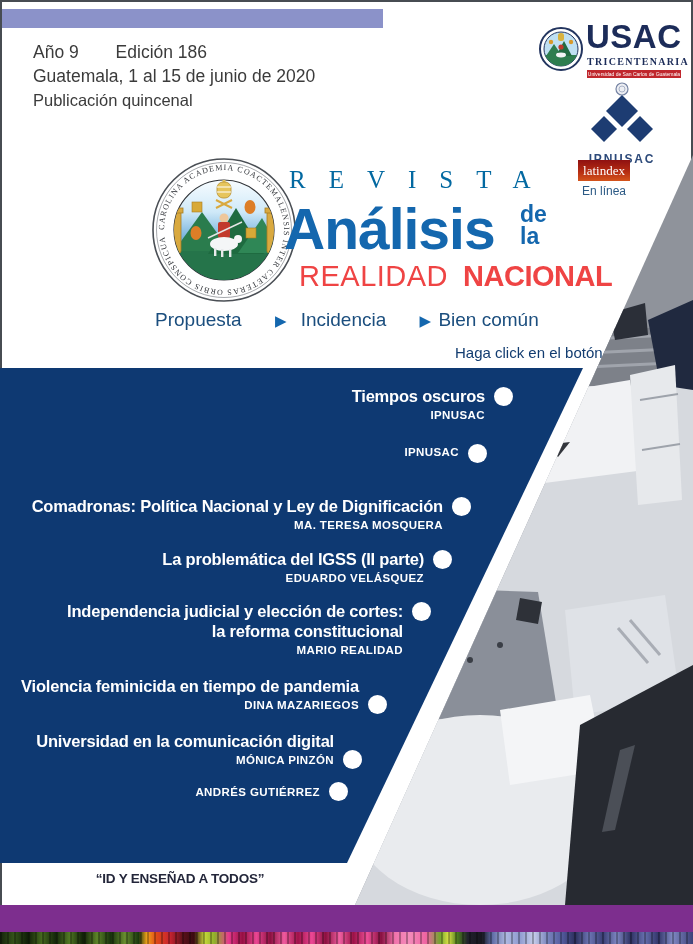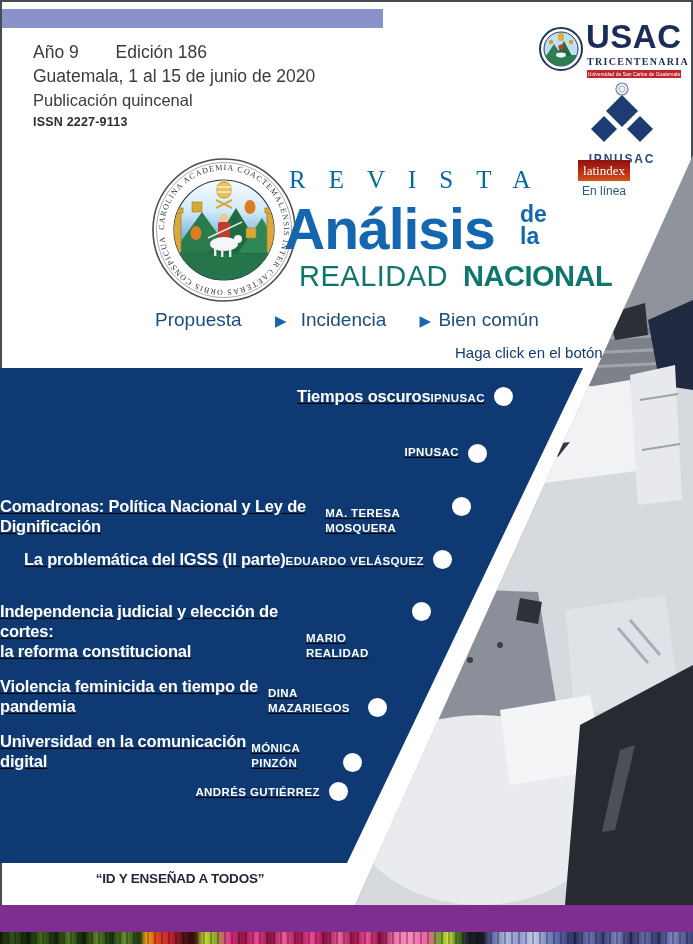--- a/index.html
+++ b/index.html
@@ -31,38 +31,38 @@
             background:linear-gradient(180deg,#8f1111 0%,#b52c12 55%,#d4541c 100%);
             color:#fff;font-family:"Liberation Serif",serif;font-size:13px;line-height:21px;text-align:center;}
   .enlinea{position:absolute;left:570px;top:184px;width:68px;text-align:center;font-size:12px;color:#2c5a85;}
   
   .crest{position:absolute;left:150px;top:156px;}
   
   .kicker{position:absolute;left:289px;top:166px;font-family:"Liberation Serif",serif;font-size:25px;
           color:#0369a1;letter-spacing:23px;white-space:nowrap;}
   .main-title{position:absolute;left:284px;top:196px;font-size:57px;font-weight:700;color:#1467ae;letter-spacing:-1px;}
   .suffix{position:absolute;left:520px;top:203px;color:#1467ae;font-weight:700;font-size:23px;line-height:22px;text-align:left;}
-  .subtitle{position:absolute;left:299px;top:260px;font-size:29px;color:#0f766e;white-space:nowrap;}
+  .subtitle{position:absolute;left:299px;top:260px;font-size:29px;color:#ef4444;white-space:nowrap;}
   .subtitle .light{font-weight:400;letter-spacing:.5px;}
   .subtitle .bold{font-weight:800;margin-left:7px;letter-spacing:-0.5px;}
   
   .tagline{position:absolute;left:155px;top:309px;font-size:19px;color:#1b4e7e;white-space:nowrap;}
   .tagline .arrow{color:#1467ae;font-size:15px;}
   .tagline .g1{margin:0 9px 0 28px;}
   .tagline .g2{margin:0 2px 0 28px;}
   
   .cta{position:absolute;left:455px;top:344px;font-size:15px;color:#123c70;}
   
   .band{position:absolute;left:0;top:0;width:693px;height:944px;background:#0e3972;
         clip-path:polygon(0 368px,583px 368px,347px 863px,0 863px);}
   
   .photo{position:absolute;left:330px;top:150px;}
   
   .art{position:absolute;display:flex;gap:9px;align-items:flex-start;z-index:3;}
-  .art .txt{display:flex;flex-direction:row;align-items:flex-end;text-align:left;text-decoration:underline;}
+  .art .txt{display:flex;flex-direction:column;align-items:flex-end;text-align:right;}
   .art-title{font-size:16.5px;line-height:20px;font-weight:700;color:#fff;letter-spacing:-0.2px;white-space:pre-line;}
   .art-author{font-size:11.5px;line-height:15px;font-weight:700;color:#fff;letter-spacing:.4px;margin-top:2px;}
   .btn{width:19px;height:19px;border-radius:50%;background:#ffffff;flex:0 0 auto;margin-top:1px;}
   .art.btn-bottom{align-items:flex-end;}
   .art.btn-bottom .btn{margin-top:0;margin-bottom:-1px;}
   .a1{top:386px;right:180px;} .a2{top:443px;right:206px;} .a3{top:496px;right:222px;}
   .a4{top:549px;right:241px;} .a5{top:601px;right:262px;} .a6{top:676px;right:306px;}
   .a7{top:731px;right:331px;} .a8{top:782px;right:345px;}
   
   .motto{position:absolute;left:30px;top:871px;width:300px;text-align:center;
@@ -88,21 +88,20 @@
 
   <div class="topbar"></div>
 
   <div class="masthead">
     <div class="mh-l1">
       <span>Año 9</span>
       <span class="ed">Edición 186</span>
     </div>
     <div class="mh-l2">Guatemala, 1 al 15 de junio de 2020</div>
     <div class="mh-l3">Publicación quincenal</div>
-    <div class="mh-issn">ISSN 2227-9113</div>
   </div>
 
   <div class="usac">
     <svg class="usac-crest" width="46" height="46" viewBox="0 0 46 46">
       <circle cx="23" cy="23" r="21" fill="#ffffff" stroke="#23355f" stroke-width="2"></circle>
       <clipPath id="miniclip">
           <circle cx="23" cy="23" r="17"></circle>
         </clipPath>
       <circle cx="23" cy="23" r="17" fill="#bfe0f2" stroke="#23355f" stroke-width="1"></circle>
       <g clip-path="url(#miniclip)">

